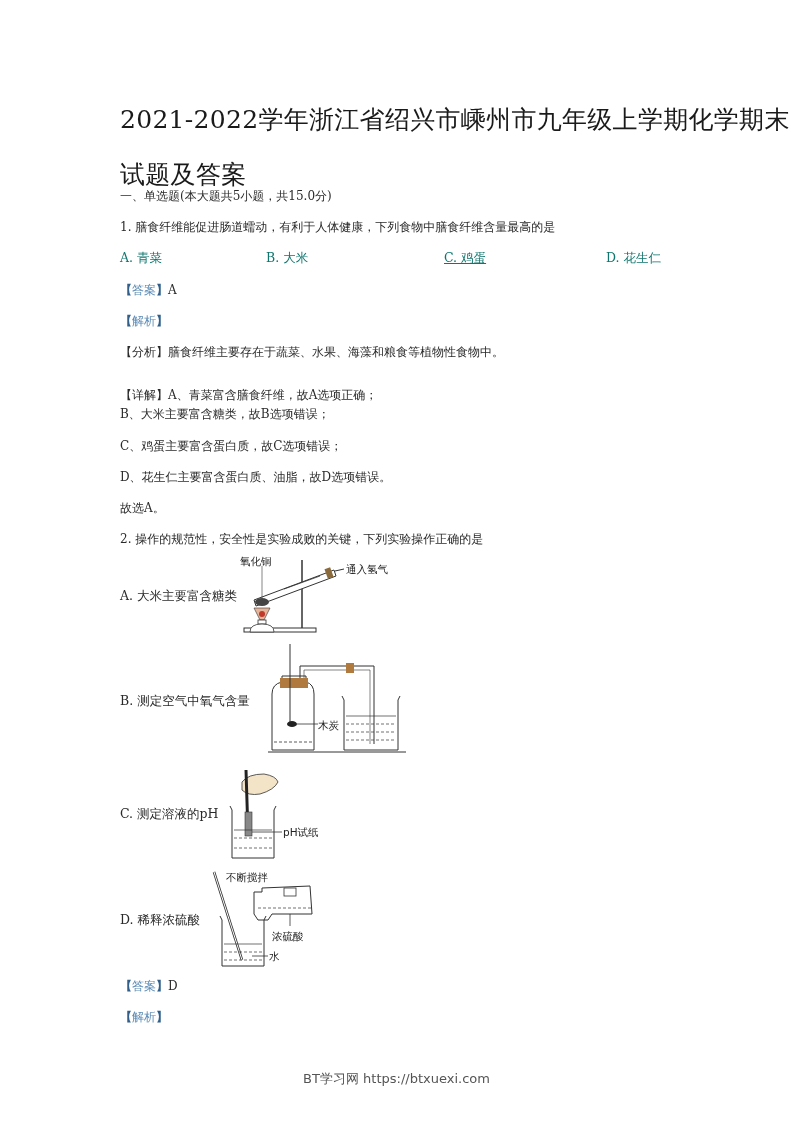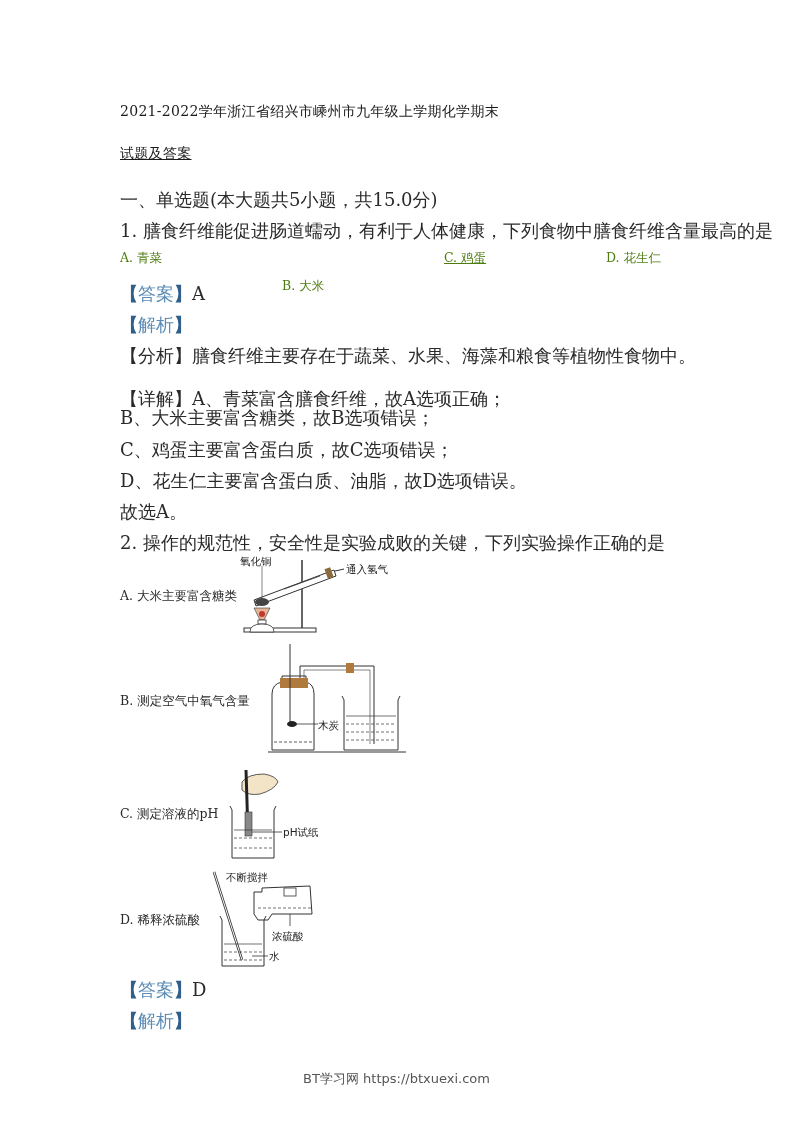--- a/index.html
+++ b/index.html
@@ -1,42 +1,42 @@
 <!DOCTYPE html>
 <html><head>
 <meta charset="utf-8">
 <style>
   html, body { margin: 0; padding: 0; background: #ffffff; }
   body { width: 793px; height: 1122px; position: relative; overflow: hidden;
          font-family: "DejaVu Serif", "Liberation Serif", serif; color: #222; }
-  .title { position: absolute; left: 120px; font-size: 14px; font-weight: normal; color: #1a1a1a; letter-spacing: 0.3px; }
+  .title { position: absolute; left: 120px; font-size: 25px; font-weight: normal; color: #1a1a1a; letter-spacing: 0.3px; }
   .t1 { top: 103px; }
-  .t2 { top: 145px; text-decoration: underline; }
-  .line { position: absolute; left: 120px; font-size: 18px; color: #2a2a2a; white-space: nowrap; }
+  .t2 { top: 158px; }
+  .line { position: absolute; left: 120px; font-size: 12px; color: #2a2a2a; white-space: nowrap; }
   .blue { color: #5b8bb5; }
   .bracket { color: #2f5f8a; font-weight: bold; }
-  .opt { position: absolute; font-size: 12.5px; color: #4d7c0f; }
+  .opt { position: absolute; font-size: 12.5px; color: #0f766e; }
   .fig { position: absolute; }
   .fig-label { position: absolute; font-size: 12.5px; color: #2a2a2a; white-space: nowrap; }
   .footer { position: absolute; left: 0; width: 793px; top: 1070px; text-align: center;
             font-family: "DejaVu Sans", "Liberation Sans", sans-serif; font-size: 13px; color: #555; }
   svg text { font-family: "DejaVu Sans", "Liberation Sans", sans-serif; }
 </style>
 </head>
 <body>
 
 <div class="title t1">2021-2022学年浙江省绍兴市嵊州市九年级上学期化学期末</div>
 <div class="title t2">试题及答案</div>
 
 <div class="line" style="top:188px;">一、单选题(本大题共5小题，共15.0分)</div>
 
 <div class="line" style="top:219px;">1.  膳食纤维能促进肠道蠕动，有利于人体健康，下列食物中膳食纤维含量最高的是</div>
 
 <div class="opt" style="left:120px; top:250px;">A.  青菜</div>
-<div class="opt" style="left:282px; top:250px;margin-top:28px;">B.  大米</div>
+<div class="opt" style="left:266px; top:250px;">B.  大米</div>
 <div class="opt" style="left:444px; top:250px;text-decoration:underline;">C.  鸡蛋</div>
 <div class="opt" style="left:606px; top:250px;">D.  花生仁</div>
 
 <div class="line" style="top:282px;">
   <span class="bracket">【</span><span class="blue">答案</span><span class="bracket">】</span><span>A</span>
 </div>
 
 <div class="line" style="top:313px;">
   <span class="bracket">【</span><span class="blue">解析</span><span class="bracket">】</span>
 </div>

